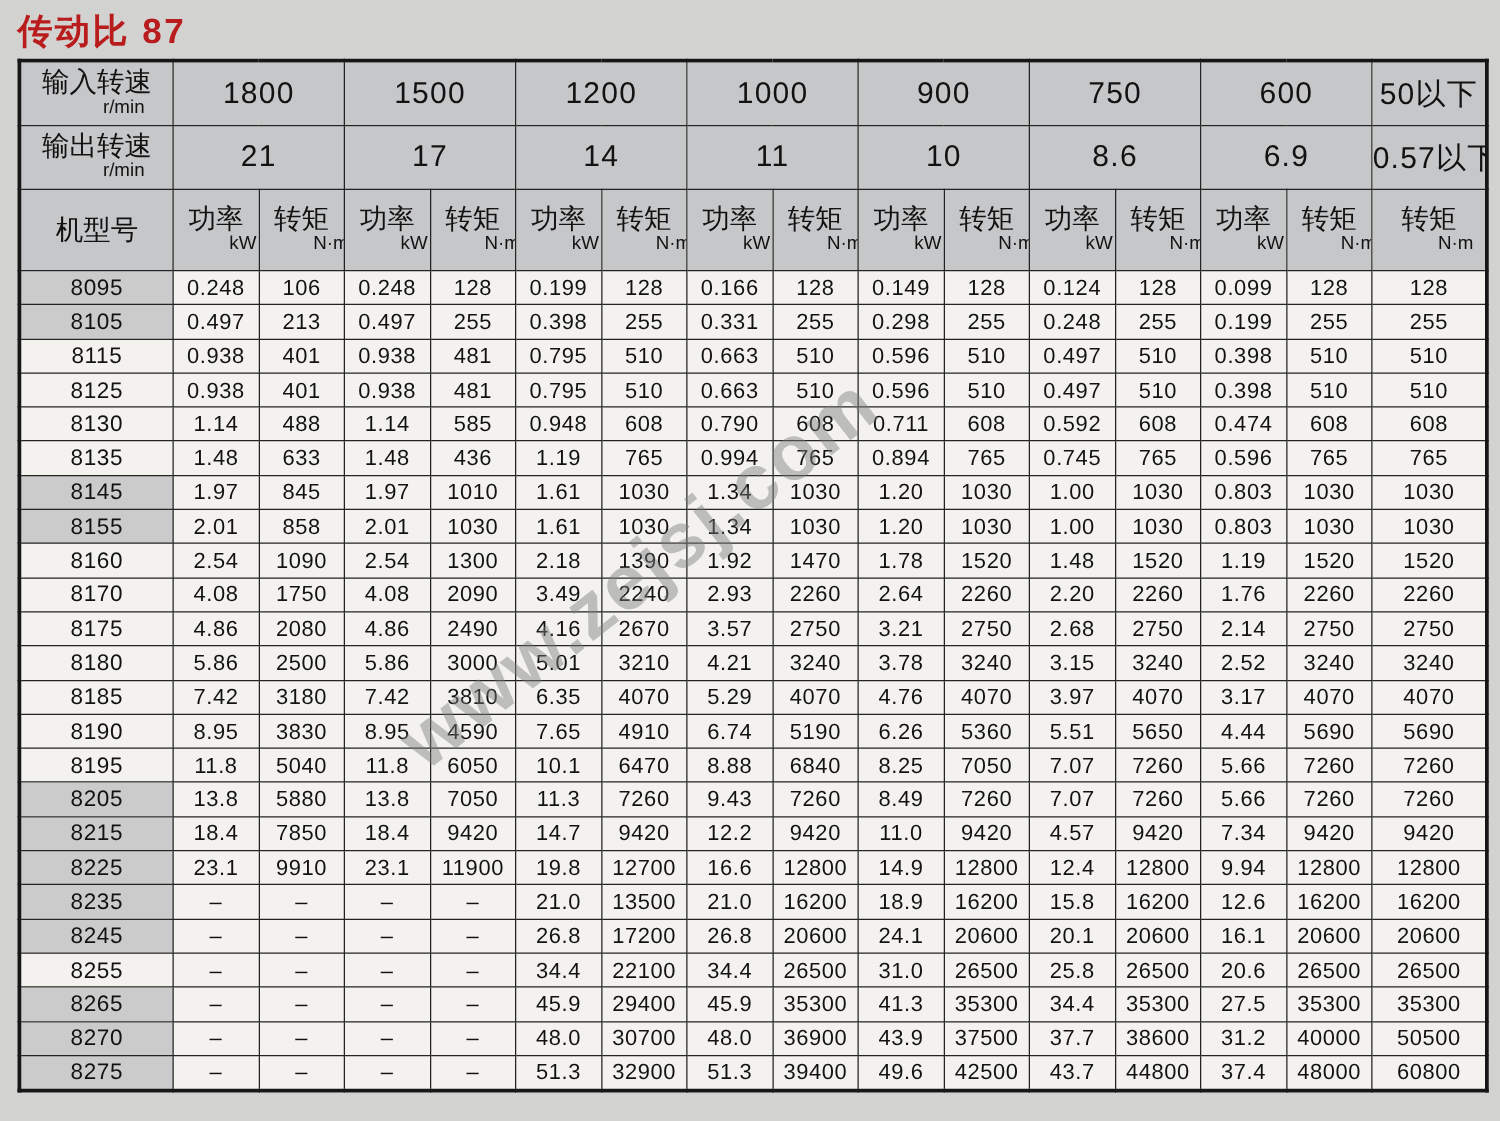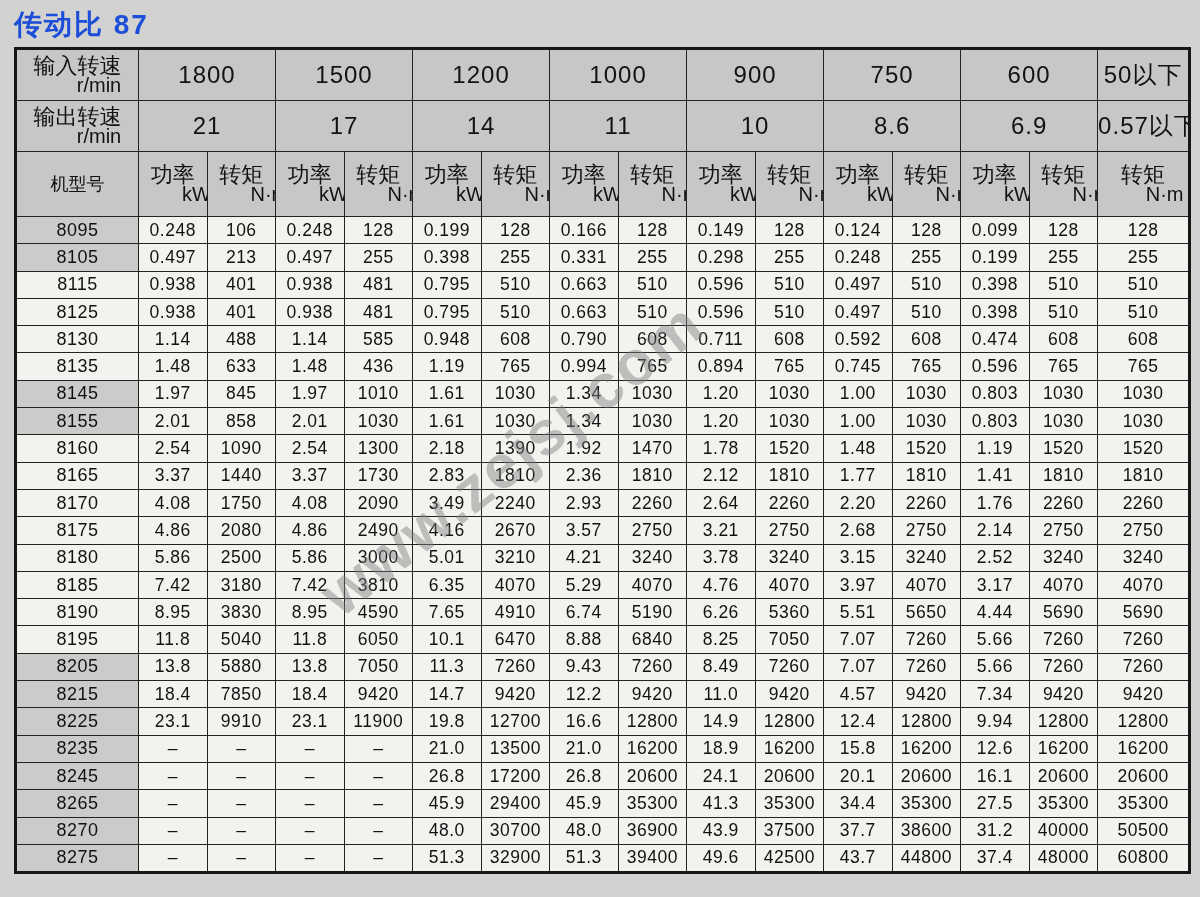--- a/index.html
+++ b/index.html
@@ -13,40 +13,40 @@
   }
   html,body{margin:0;padding:0;}
   body{
     width:1200px;height:897px;position:relative;overflow:hidden;
     background:var(--page-bg);
     font-family:"Liberation Sans","DejaVu Sans",sans-serif;
     color:var(--ink);
   }
   .title{
     position:absolute;left:14px;top:6px;
-    font-size:28px;font-weight:bold;letter-spacing:2px;color:#1d4ed8;
+    font-size:28px;font-weight:bold;letter-spacing:2px;color:#b91c1c;
   }
   table.spec{
     position:absolute;left:14px;top:47px;width:1174px;
     border-collapse:collapse;table-layout:fixed;
     background:var(--cell-bg);
     border:3px solid #161616;
   }
   .spec th,.spec td{
     border:1.6px solid var(--border-col);
     text-align:center;vertical-align:middle;padding:0;
     overflow:hidden;white-space:nowrap;
   }
   .spec thead th{background:var(--header-bg);font-weight:normal;}
   .row-speed th{height:50px;}
   .row-sub th{height:64px;}
   .speed-num{font-size:24px;letter-spacing:1px;}
   .cn{font-size:22px;line-height:20px;display:block;}
-  .unit{font-size:20px;line-height:19px;display:block;margin-left:43px;}
-  .model-hdr{font-size:18px;}
+  .unit{font-size:15px;line-height:19px;display:block;margin-left:43px;}
+  .model-hdr{font-size:22px;}
   .spec tbody td{
     height:26.3px;font-size:17.5px;background:var(--cell-bg);
     letter-spacing:0.5px;
   }
   .spec tbody td.model{font-size:18px;margin-top:32px;}
   .spec tbody td.model.shaded{background:var(--shaded-bg);}
   .watermark-anchor{position:absolute;left:328px;top:566px;width:0;height:0;overflow:visible;}
   .watermark{
     display:inline-block;white-space:nowrap;
     transform:rotate(-38deg);transform-origin:0 50%;
@@ -328,38 +328,20 @@
         <td>1470</td>
         <td>1.78</td>
         <td>1520</td>
         <td>1.48</td>
         <td>1520</td>
         <td>1.19</td>
         <td>1520</td>
         <td>1520</td>
       </tr>
       <tr>
-        <td class="model">8165</td>
-        <td>3.37</td>
-        <td>1440</td>
-        <td>3.37</td>
-        <td>1730</td>
-        <td>2.83</td>
-        <td>1810</td>
-        <td>2.36</td>
-        <td>1810</td>
-        <td>2.12</td>
-        <td>1810</td>
-        <td>1.77</td>
-        <td>1810</td>
-        <td>1.41</td>
-        <td>1810</td>
-        <td>1810</td>
-      </tr>
-      <tr>
         <td class="model">8170</td>
         <td>4.08</td>
         <td>1750</td>
         <td>4.08</td>
         <td>2090</td>
         <td>3.49</td>
         <td>2240</td>
         <td>2.93</td>
         <td>2260</td>
         <td>2.64</td>
@@ -544,20 +526,38 @@
         <td>20600</td>
         <td>24.1</td>
         <td>20600</td>
         <td>20.1</td>
         <td>20600</td>
         <td>16.1</td>
         <td>20600</td>
         <td>20600</td>
       </tr>
       <tr>
+        <td class="model">8255</td>
+        <td>–</td>
+        <td>–</td>
+        <td>–</td>
+        <td>–</td>
+        <td>34.4</td>
+        <td>22100</td>
+        <td>34.4</td>
+        <td>26500</td>
+        <td>31.0</td>
+        <td>26500</td>
+        <td>25.8</td>
+        <td>26500</td>
+        <td>20.6</td>
+        <td>26500</td>
+        <td>26500</td>
+      </tr>
+      <tr>
         <td class="model shaded">8265</td>
         <td>–</td>
         <td>–</td>
         <td>–</td>
         <td>–</td>
         <td>45.9</td>
         <td>29400</td>
         <td>45.9</td>
         <td>35300</td>
         <td>41.3</td>

